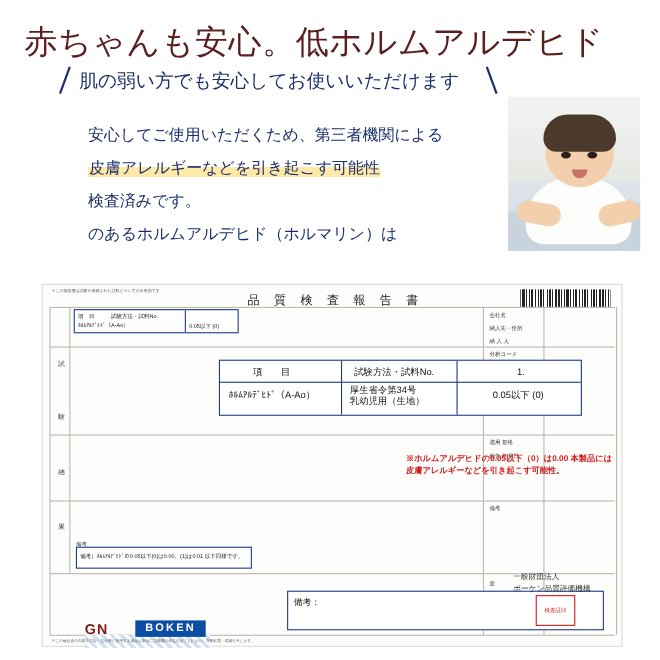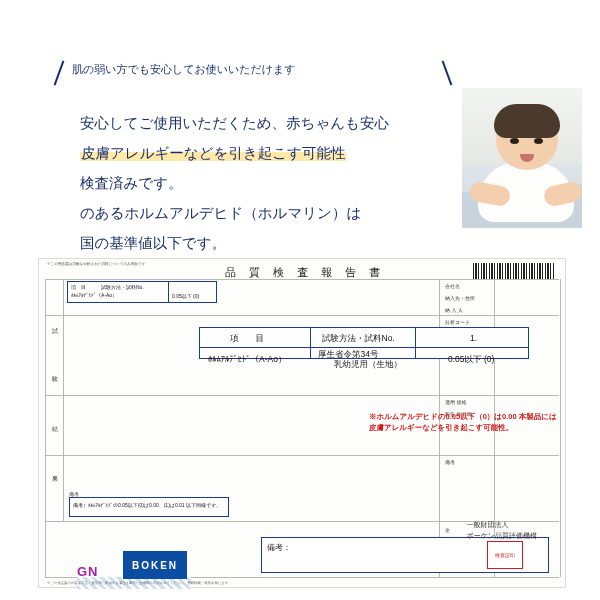--- a/index.html
+++ b/index.html
@@ -35,21 +35,21 @@
     position: absolute;
     left: 50px;
     top: 60px;
     width: 440px;
     height: 30px;
   }
   .subline {
     position: absolute;
     left: 22px;
     top: 2px;
-    font-size: 11px;
+    font-size: 17px;
     color: #1b2f6b;
     white-space: nowrap;
   }
   .slash-l, .slash-r {
     position: absolute;
     top: 0px;
     width: 2px;
     height: 26px;
     background: #1b2f6b;
   }
@@ -213,21 +213,21 @@
     color: #333;
     writing-mode: vertical-rl;
     letter-spacing: 2px;
   }
 
   .big-callout {
     position: absolute;
     left: 160px;
     top: 68px;
     width: 330px;
-    height: 32px;
+    height: 51px;
     border: 1.6px solid #1b3b8b;
     box-sizing: border-box;
     background: #fff;
   }
   .big-callout .bc-v1 { position: absolute; left: 110px; top: 0; bottom: 0; width: 1px; background: #1b3b8b; }
   .big-callout .bc-v2 { position: absolute; left: 215px; top: 0; bottom: 0; width: 1px; background: #1b3b8b; }
   .big-callout .bc-h  { position: absolute; left: 0; right: 0; top: 19px; height: 1px; background: #1b3b8b; }
   .bc-txt { position: absolute; font-size: 8.5px; color: #111; white-space: nowrap; }
 
   .note-red {
@@ -292,37 +292,37 @@
   .top-callout .tc1 { position: absolute; left: 3px; top: 2px; font-size: 5px; color: #111; white-space: nowrap;}
   .top-callout .tc2 { position: absolute; left: 3px; top: 10px; font-size: 5px; color: #111; white-space: nowrap;}
   .top-callout .tcv { position: absolute; left: 100px; top: 0; bottom: 0; width: 1px; background: #1b3b8b; }
   .top-callout .tcr { position: absolute; left: 104px; top: 11px; font-size: 5px; color: #111; white-space: nowrap;}
 
   .boken-logo {
     position: absolute;
     left: 84px;
     bottom: 8px;
     width: 64px;
-    height: 28px;
+    height: 15px;
     background: #0b4da2;
     color: #fff;
     font-size: 10px;
     font-weight: bold;
     letter-spacing: 2px;
     display: flex;
     align-items: center;
     justify-content: center;
   }
   .gn-logo {
     position: absolute;
     left: 38px;
     bottom: 8px;
     font-size: 13px;
     font-weight: bold;
-    color: #a21caf;
+    color: #7f1d1d;
     letter-spacing: 1px;
   }
   .hatch {
     position: absolute;
     left: 38px;
     bottom: -2px;
     width: 114px;
     height: 12px;
     background: repeating-linear-gradient(45deg, #cfe0f2 0 3px, #ffffff 3px 6px);
   }
@@ -364,33 +364,33 @@
     font-size: 3.4px;
     color: #666;
     white-space: nowrap;
   }
 </style>
 </head>
 <body>
 
 <div id="page">
 
+  <div class="headline">赤ちゃんも安心。低ホルムアルデヒド</div>
 
   <div class="subline-wrap">
     <div class="slash-l"></div>
     <div class="subline">肌の弱い方でも安心してお使いいただけます</div>
     <div class="slash-r"></div>
   </div>
 
   <div class="body-text">
-    <div class="line">安心してご使用いただくため、赤ちゃんも安心</div>
+    <div class="line">安心してご使用いただくため、第三者機関による</div>
     <div class="line"><span class="hl">皮膚アレルギーなどを引き起こす可能性</span></div>
     <div class="line">検査済みです。</div>
     <div class="line">のあるホルムアルデヒド（ホルマリン）は</div>
-    <div class="line">国の基準値以下です。</div>
   </div>
 
   <div class="photo">
     <div class="sky"></div>
     <div class="floor"></div>
     <div class="mat"></div>
     <div class="body-sh"></div>
     <div class="arm-l"></div>
     <div class="arm-r"></div>
     <div class="head"></div>
@@ -446,21 +446,21 @@
 
     <div class="big-callout">
       <div class="bc-v1"></div>
       <div class="bc-v2"></div>
       <div class="bc-h"></div>
       <div class="bc-txt" style="left:30px; top:5px;">項　　目</div>
       <div class="bc-txt" style="left:122px;top:5px;">試験方法・試料No.</div>
       <div class="bc-txt" style="left:270px;top:5px;">1.</div>
       <div class="bc-txt" style="left:8px;  top:26px;">ﾎﾙﾑｱﾙﾃﾞﾋﾄﾞ（A-Ao）</div>
       <div class="bc-txt" style="left:118px;top:21px;">厚生省令第34号</div>
-      <div class="bc-txt" style="left:134px;top:31px;">乳幼児用（生地）</div>
+      <div class="bc-txt" style="left:118px;top:31px;">乳幼児用（生地）</div>
       <div class="bc-txt" style="left:248px;top:26px;">0.05以下 (0)</div>
     </div>
 
     <div class="note-red">
       <div class="l1">※ホルムアルデヒドの0.05以下（0）は0.00 本製品には</div>
       <div class="l2">皮膚アレルギーなどを引き起こす可能性。</div>
     </div>
 
     <div class="small-callout">
       <span>備考）ﾎﾙﾑｱﾙﾃﾞﾋﾄﾞの0.05以下(0)は0.00、(1)は0.01 以下同様です。</span>

